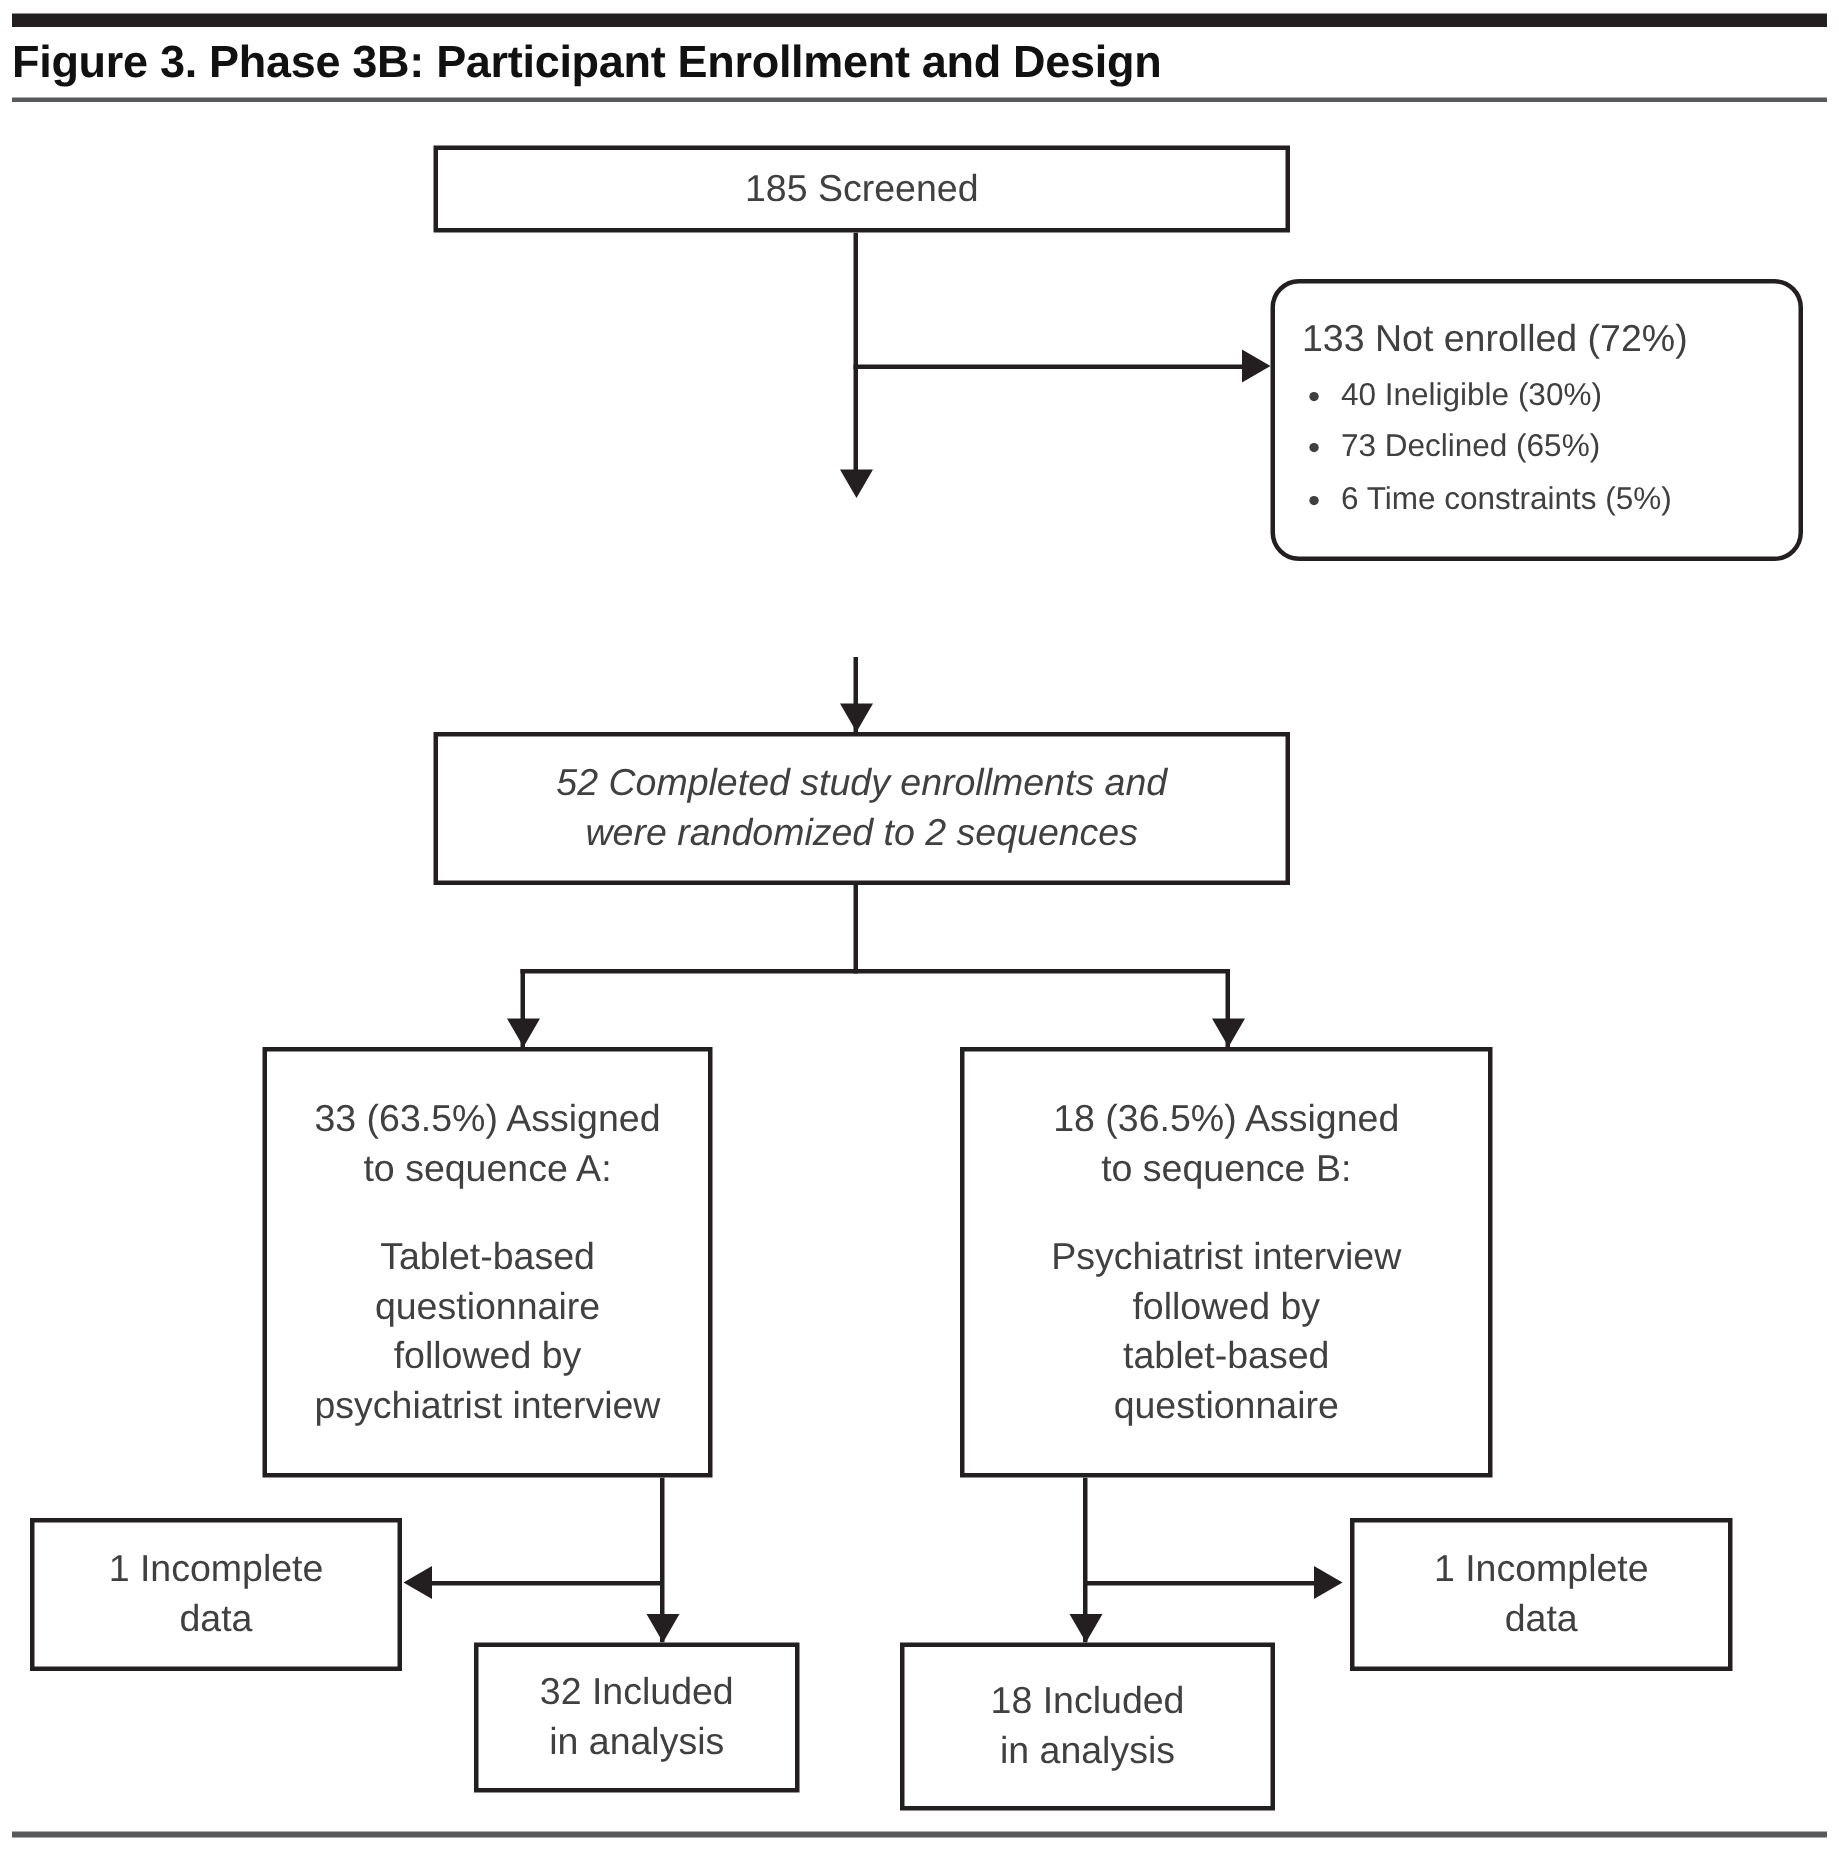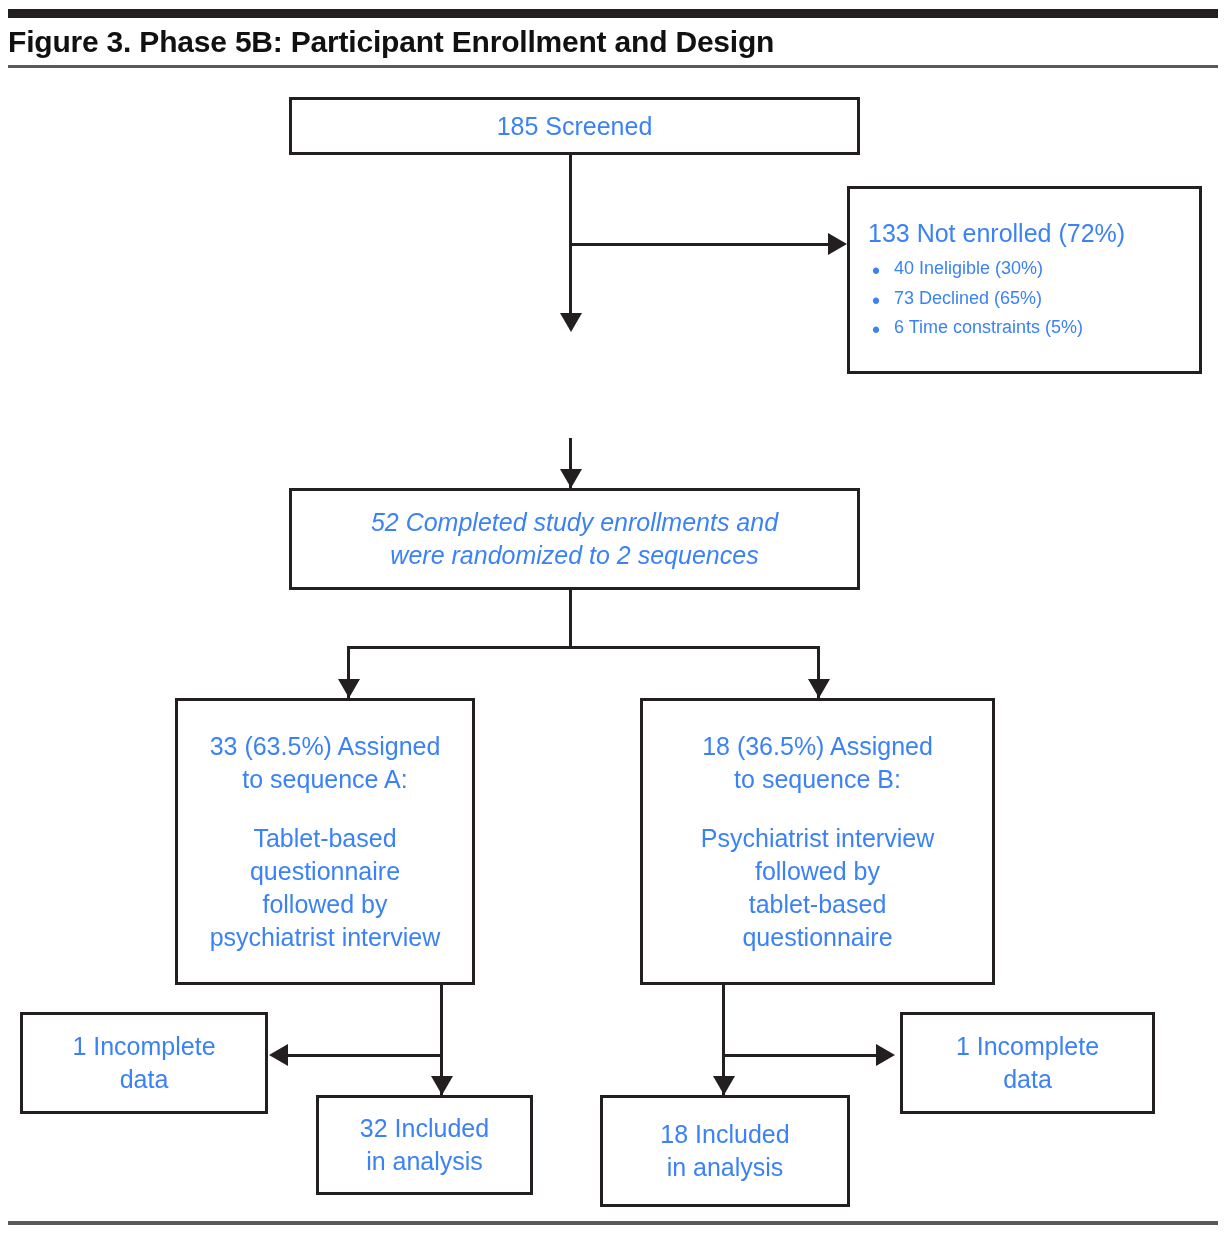--- a/index.html
+++ b/index.html
@@ -64,45 +64,46 @@
     box-sizing: border-box;
     border: 3px solid #231f20;
     background: #ffffff;
     display: flex;
     flex-direction: column;
     align-items: center;
     justify-content: center;
     text-align: center;
     font-size: 25px;
     line-height: 1.32;
-    color: #3b82f6;
+    color: #404040;
     padding: 2px 6px;
   }
   .node .ln { display: block; white-space: nowrap; }
   .node.left-align {
     align-items: flex-start;
     text-align: left;
     padding-left: 18px;
+    border-radius: 19px;
   }
 
   
   .ne-head {
     font-size: 25px;
     margin-bottom: 4px;
     white-space: nowrap;
   }
   .ne-list {
     list-style: none;
     margin: 0;
     padding: 0;
   }
   .ne-list li {
     position: relative;
     padding-left: 26px;
-    font-size: 18px;
+    font-size: 21px;
     line-height: 1.64;
     white-space: nowrap;
   }
   .ne-list li::before {
     content: "\2022";
     position: absolute;
     left: 4px;
     top: -1px;
     font-size: 23px;
   }
@@ -137,21 +138,21 @@
     border-bottom: 11px solid transparent;
     border-right: 19px solid #231f20;
   }
 </style>
 </head>
 <body>
 
 <div id="figure-root">
 
   <div class="rule-top"></div>
-  <div class="fig-title">Figure 3. Phase 5B: Participant Enrollment and Design</div>
+  <div class="fig-title">Figure 3. Phase 3B: Participant Enrollment and Design</div>
   <div class="rule-title-under"></div>
 
   <div class="vline" style="left:569px; top:155px; height:160px;"></div>
   <div class="arrow arrow-down" style="left:560px; top:313px;"></div>
 
   <div class="hline" style="left:569px; top:243px; width:262px;"></div>
   <div class="arrow arrow-right" style="left:828px; top:233px;"></div>
 
   <div class="vline" style="left:569px; top:438px; height:50px;"></div>
   <div class="arrow arrow-down" style="left:560px; top:469px;"></div>

